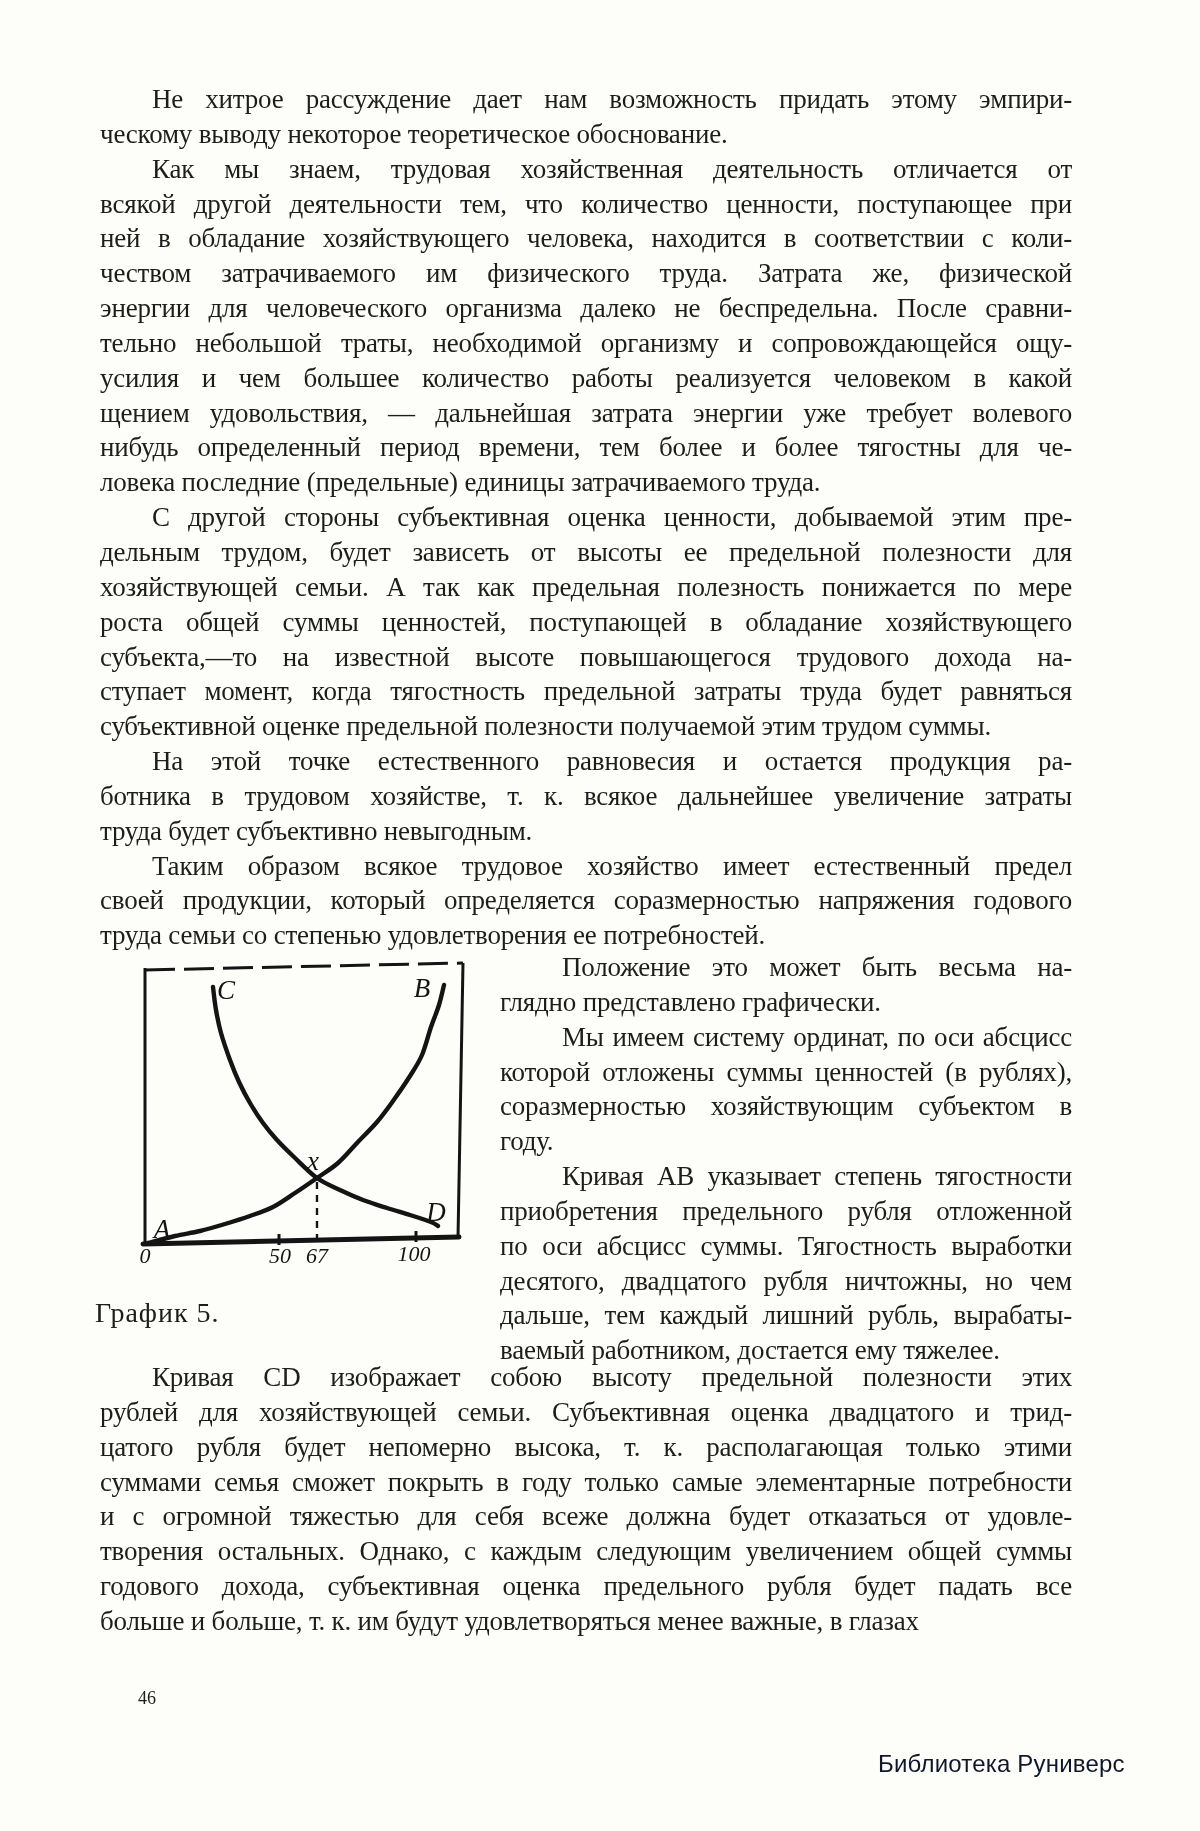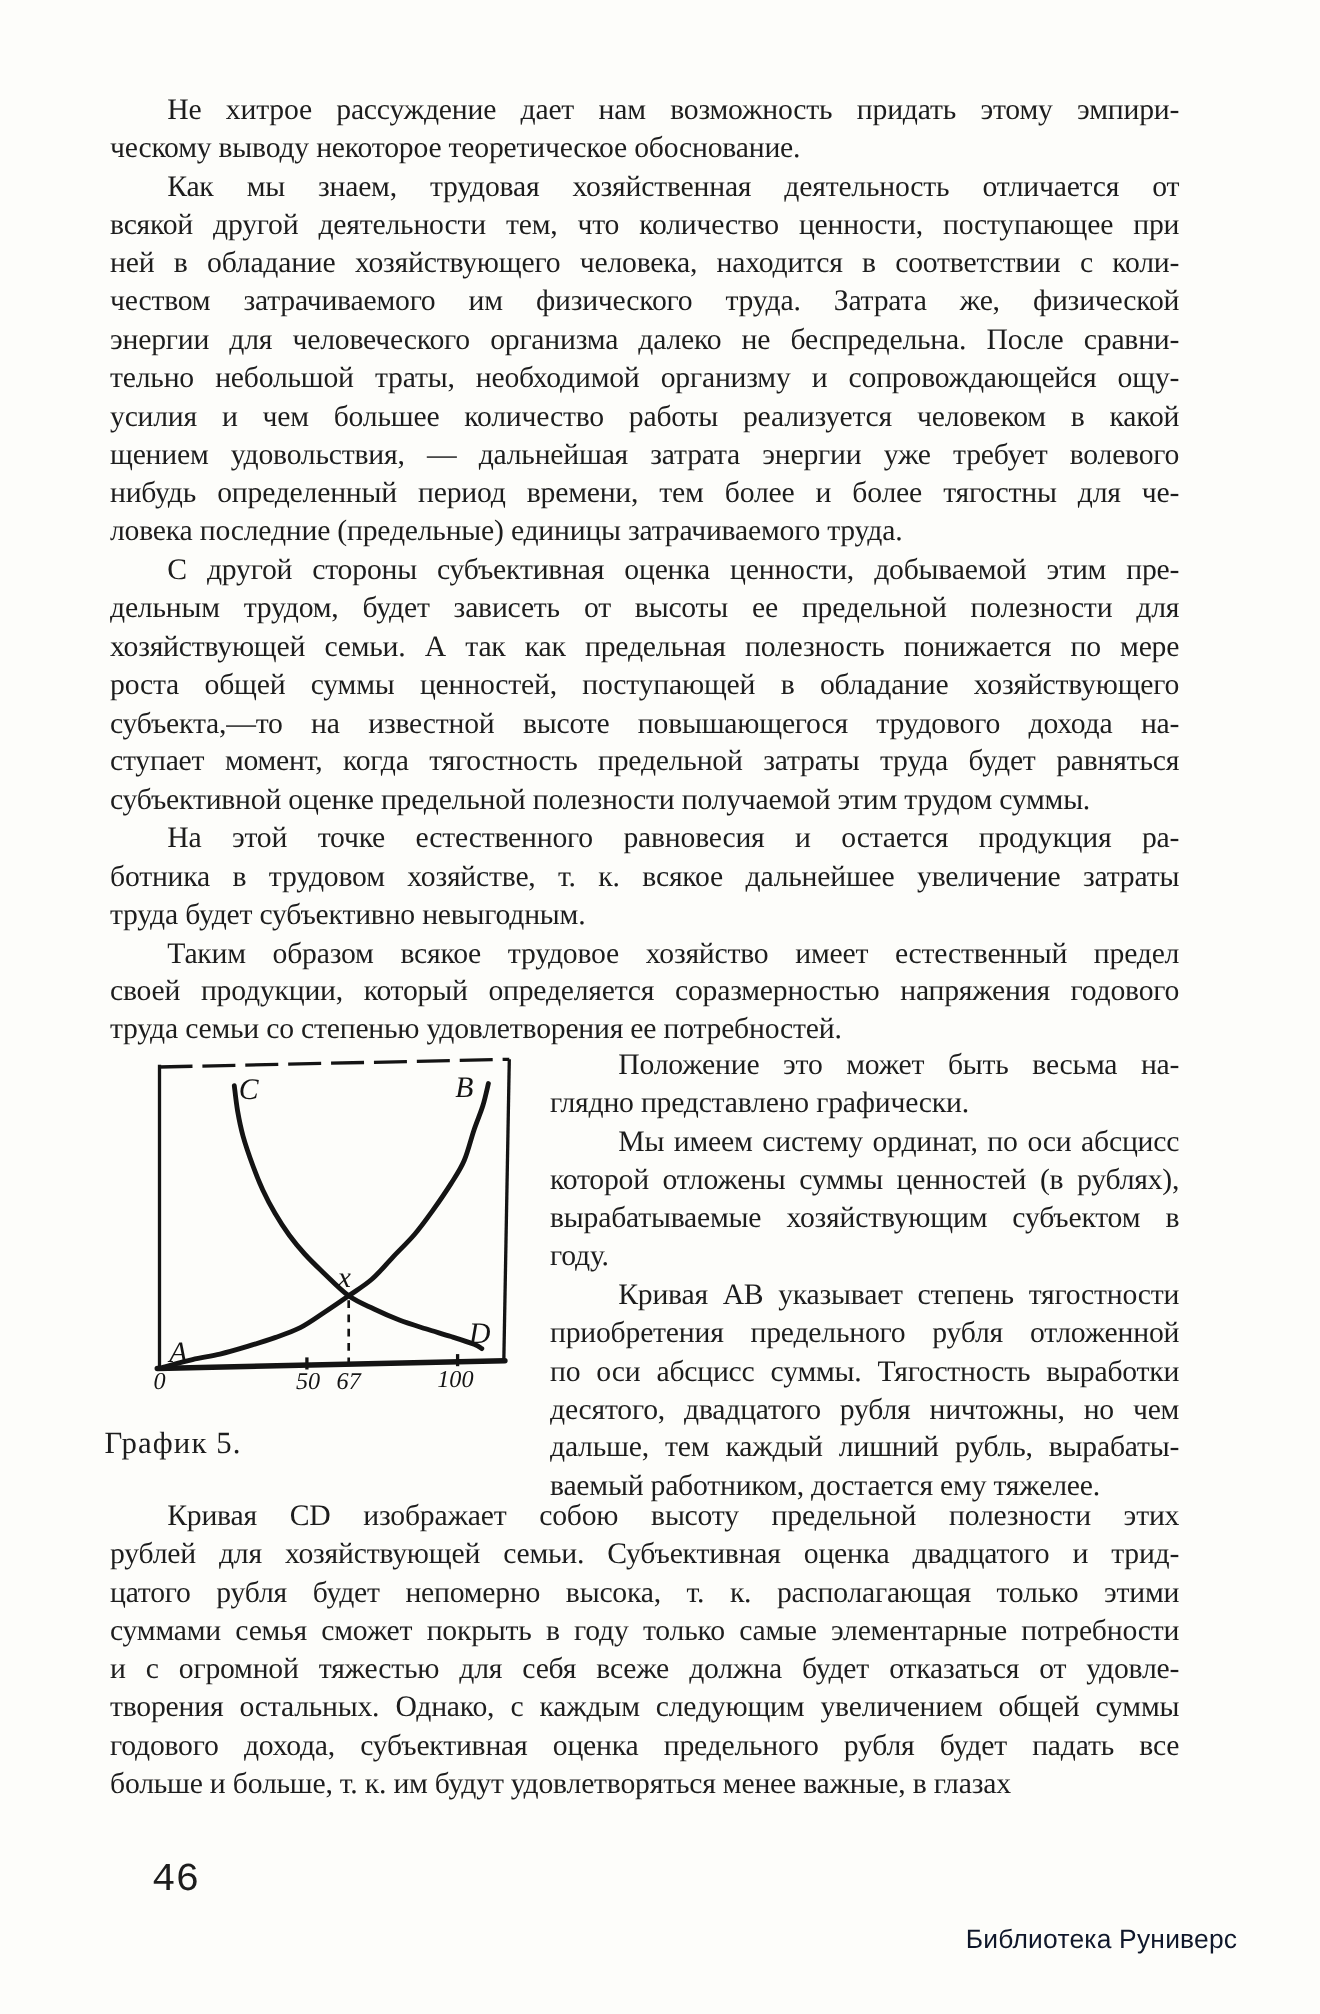--- a/index.html
+++ b/index.html
@@ -34,21 +34,21 @@
   .figure-svg .dashed{stroke-width:2.4;stroke-dasharray:7 6;}
   .figure-svg .tick{stroke-width:3;}
   .figure-svg text{fill:#141414;}
   .figure-svg text.lbl{font:italic 27px "Liberation Serif",serif;}
   .figure-svg text.num{font:italic 22px "Liberation Serif",serif;}
 
   .figure-caption{
     position:absolute;left:95px;top:1297px;width:400px;
     text-align:left;font-size:28px;letter-spacing:1px;
   }
-  .pageno{position:absolute;left:138px;top:1688px;font-size:36px;font-family:Liberation Mono, monospace;}
+  .pageno{position:absolute;left:138px;top:1688px;font-size:18px;}
   .footer{
     position:absolute;left:878px;top:1750px;
     font-family:"Liberation Sans", sans-serif;
     font-size:24px;color:#0f172a;letter-spacing:0.2px;
   }
 </style>
 </head>
 <body>
 
 <div class="page">
@@ -115,21 +115,21 @@
   <div class="figure-caption">График 5.</div>
 
   <div class="textblock rightcol" style="left:500px;top:950px;width:572px;">
       <div class="para">
         <div class="line">Положение это может быть весьма на-</div>
         <div class="line">глядно представлено графически.</div>
       </div>
       <div class="para">
         <div class="line">Мы имеем систему ординат, по оси абсцисс</div>
         <div class="line">которой отложены суммы ценностей (в рублях),</div>
-        <div class="line">вырабатываемые хозяйствующим субъектом в</div>
+        <div class="line">соразмерностью хозяйствующим субъектом в</div>
         <div class="line">году.</div>
       </div>
       <div class="para">
         <div class="line">Кривая AB указывает степень тягостности</div>
         <div class="line">приобретения предельного рубля отложенной</div>
         <div class="line">по оси абсцисс суммы. Тягостность выработки</div>
         <div class="line">десятого, двадцатого рубля ничтожны, но чем</div>
         <div class="line">дальше, тем каждый лишний рубль, вырабаты-</div>
         <div class="line">ваемый работником, достается ему тяжелее.</div>
       </div>

